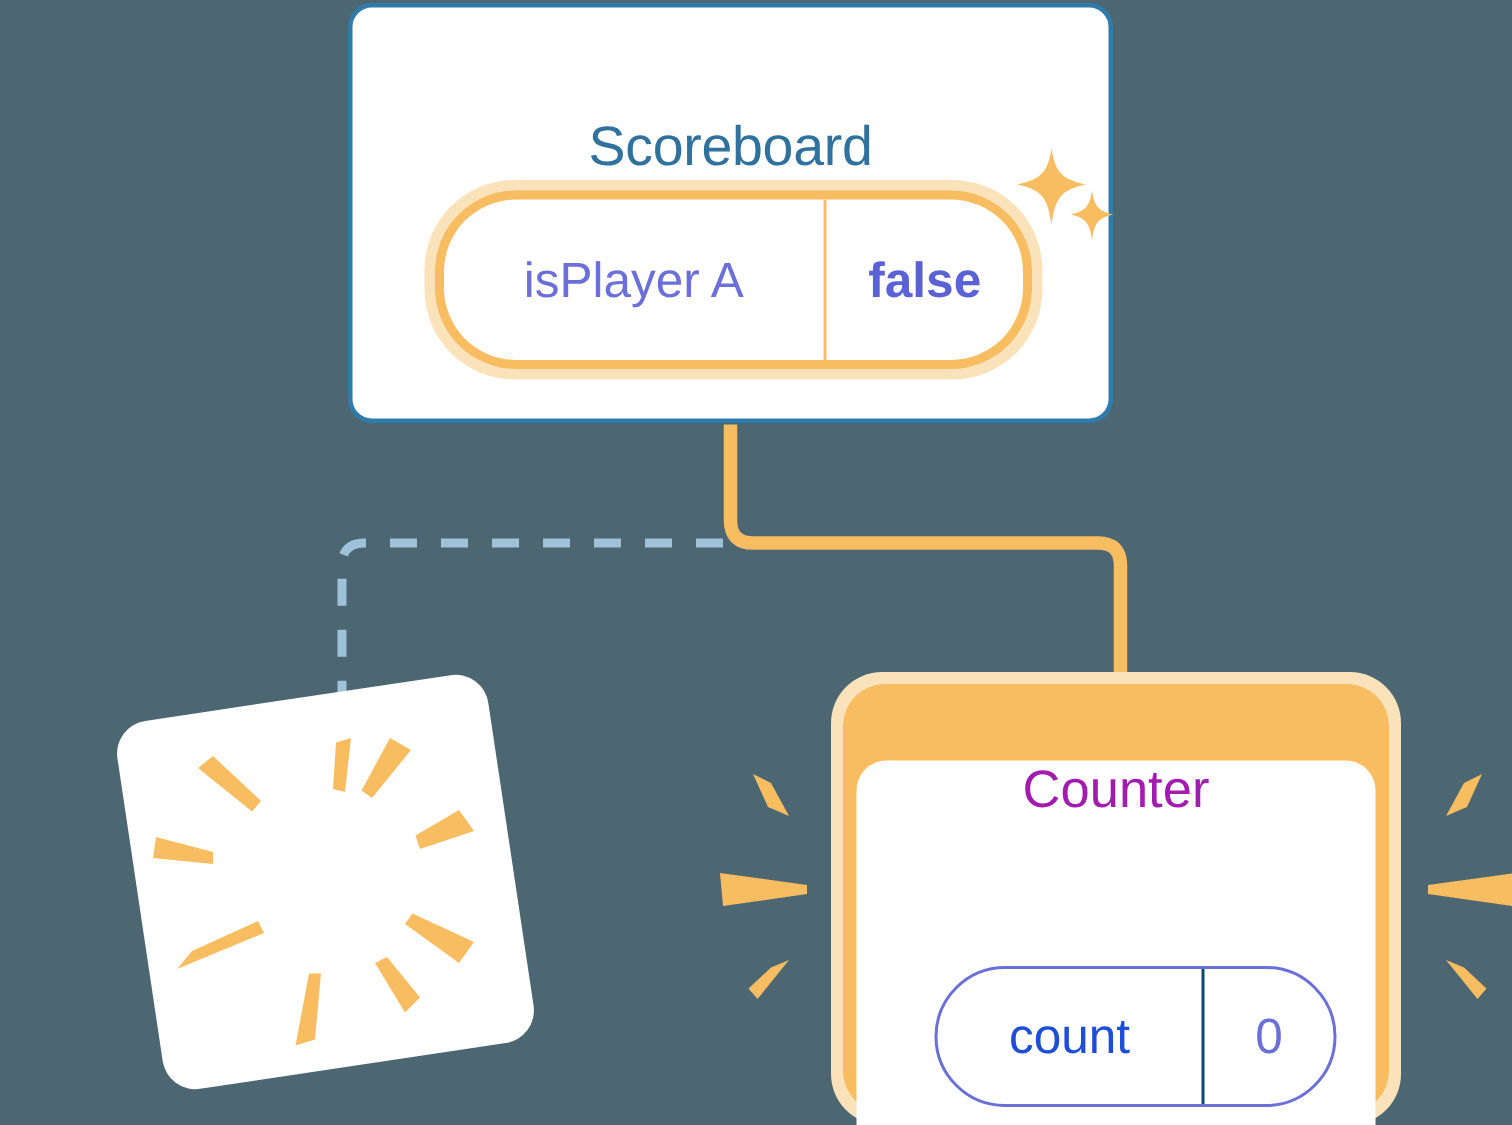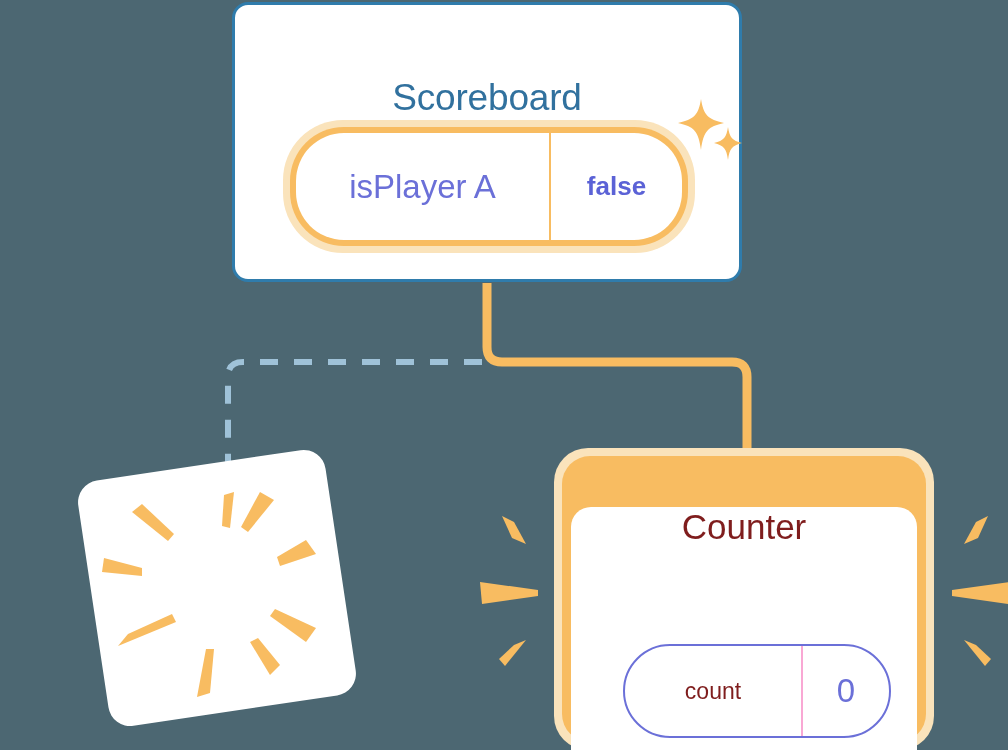--- a/index.html
+++ b/index.html
@@ -82,21 +82,21 @@
     color: #6b70d8;
     font-size: 33px;
     border-right: 2px solid #f8bc61;
   }
   .pill-val {
     flex: 1;
     display: flex;
     align-items: center;
     justify-content: center;
     color: #5b62d6;
-    font-size: 26px;
+    font-size: 33px;
     font-weight: bold;
   }
 
   
   .sparkle {
     position: absolute;
     fill: #f8bc61;
   }
 
   
@@ -141,21 +141,21 @@
   .counter-inner {
     width: 100%;
     height: 100%;
     background: #ffffff;
     border-radius: 20px;
     box-sizing: border-box;
     position: relative;
   }
   .counter-title {
     text-align: center;
-    color: #7f1d1d;
+    color: #a21caf;
     font-size: 35px;
     margin-top: 42px;
   }
   .counter-pill {
     position: absolute;
     left: 52px;
     top: 137px;
     width: 268px;
     height: 94px;
     border: 2px solid #6b70d8;
@@ -164,23 +164,23 @@
     display: flex;
     align-items: stretch;
     overflow: hidden;
     background: #ffffff;
   }
   .counter-pill-key {
     flex: 0 0 176px;
     display: flex;
     align-items: center;
     justify-content: center;
-    color: #7f1d1d;
-    font-size: 23px;
-    border-right: 2px solid #f9a8d4;
+    color: #1d4ed8;
+    font-size: 33px;
+    border-right: 2px solid #0c4a6e;
   }
   .counter-pill-val {
     flex: 1;
     display: flex;
     align-items: center;
     justify-content: center;
     color: #6b70d8;
     font-size: 33px;
   }
 

